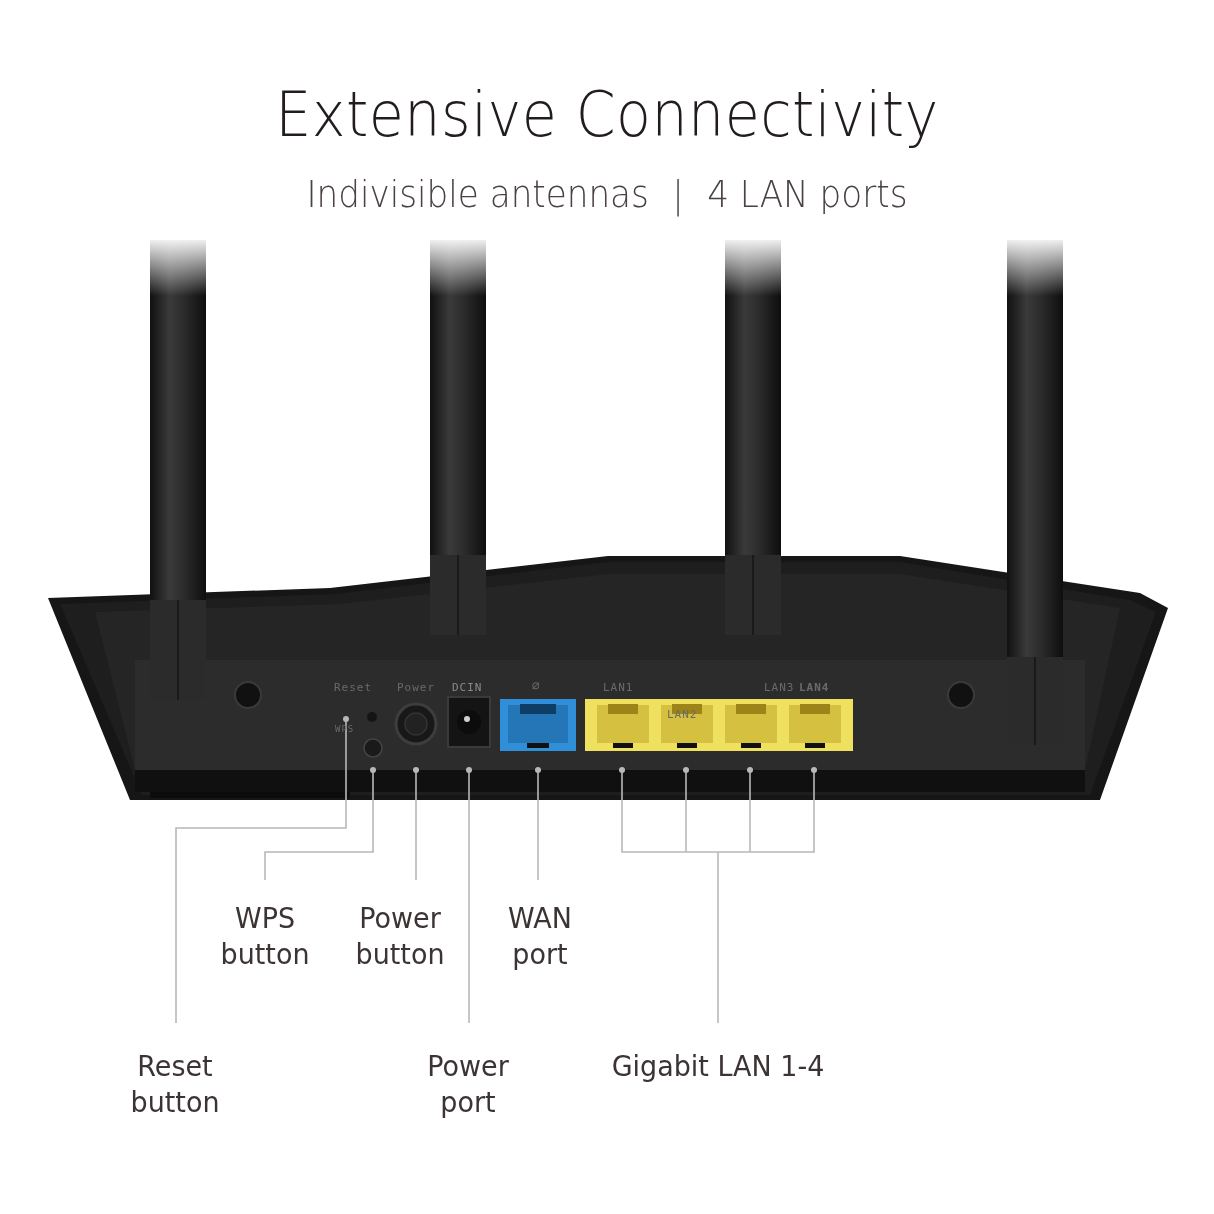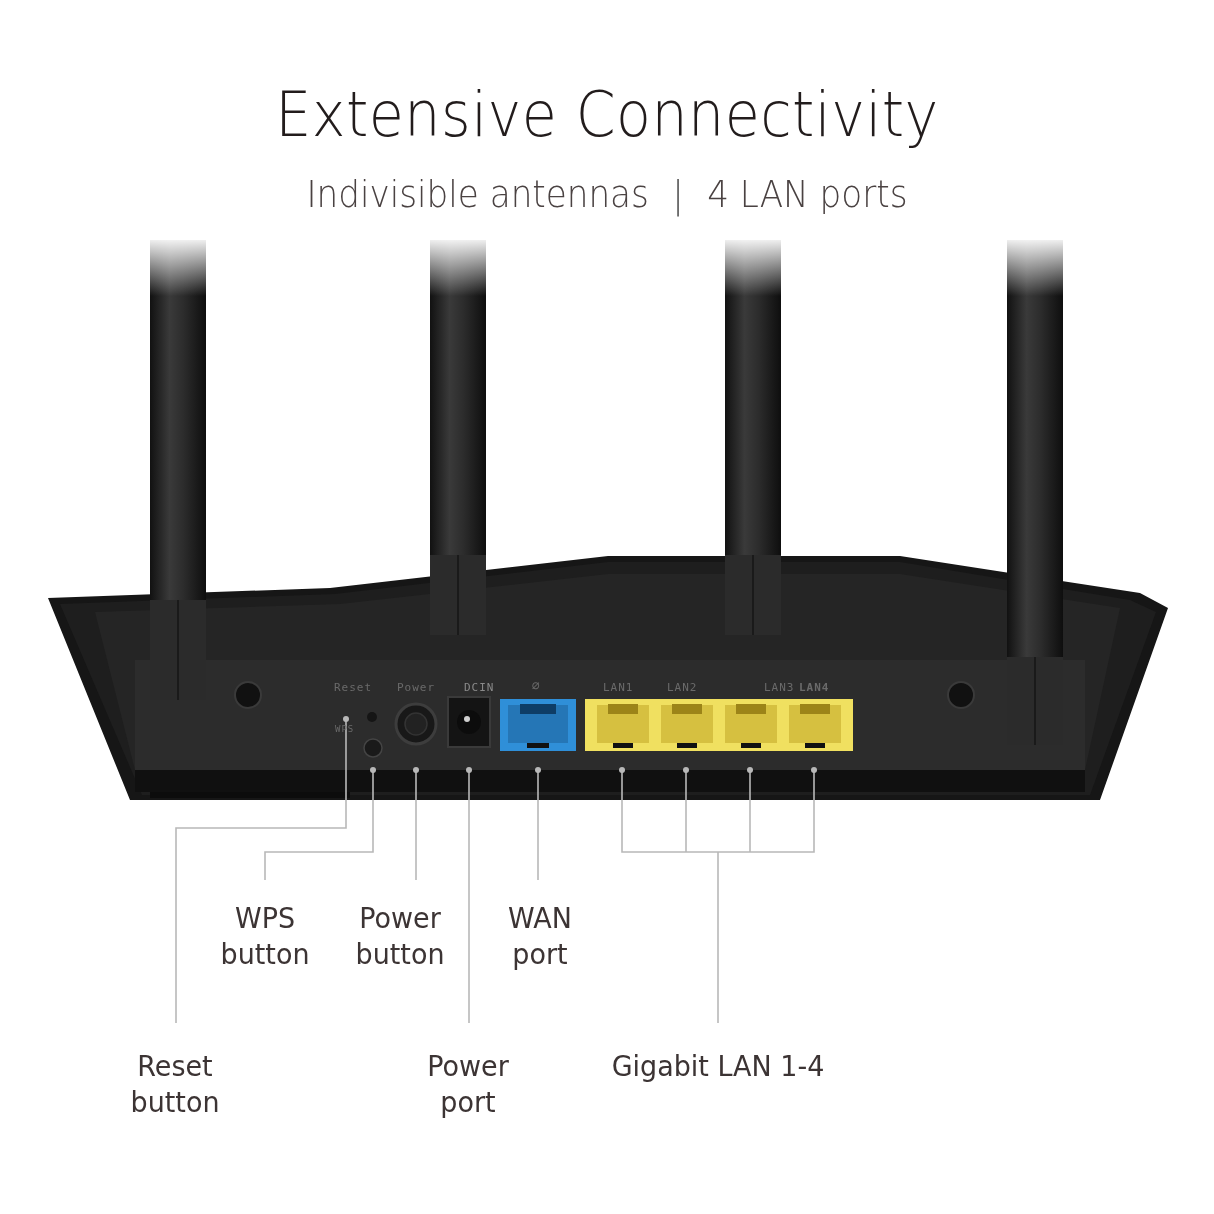--- a/index.html
+++ b/index.html
@@ -138,24 +138,24 @@
     <circle cx="622" cy="770" r="3"></circle>
     <circle cx="686" cy="770" r="3"></circle>
     <circle cx="750" cy="770" r="3"></circle>
     <circle cx="814" cy="770" r="3"></circle>
   </g>
 </svg>
 
 <span class="port-text" style="left:334px;top:681px;">Reset</span>
 <span class="port-text" style="left:335px;top:724px;font-size:9px;">WPS</span>
 <span class="port-text" style="left:397px;top:681px;">Power</span>
-<span class="port-text" style="left:452px;top:681px;color:#8a8a8a;margin-left:12px;">DCIN</span>
+<span class="port-text" style="left:452px;top:681px;color:#8a8a8a;">DCIN</span>
 <span class="port-text" style="left:532px;top:678px;font-size:13px;">⌀</span>
 <span class="port-text" style="left:603px;top:681px;text-align:center;">LAN1</span>
-<span class="port-text" style="left:667px;top:681px;text-align:right;">LAN2</span>
+<span class="port-text" style="left:667px;top:708px;text-align:right;">LAN2</span>
 <span class="port-text" style="left:764px;top:681px;">LAN3</span>
 <span class="port-text" style="left:799px;top:681px;font-weight:bold;">LAN4</span>
 
 <div class="label" style="left:205px;top:900px;width:120px;">
   <div>WPS</div>
   <div>button</div>
 </div>
 <div class="label" style="left:340px;top:900px;width:120px;">
   <div>Power</div>
   <div>button</div>

